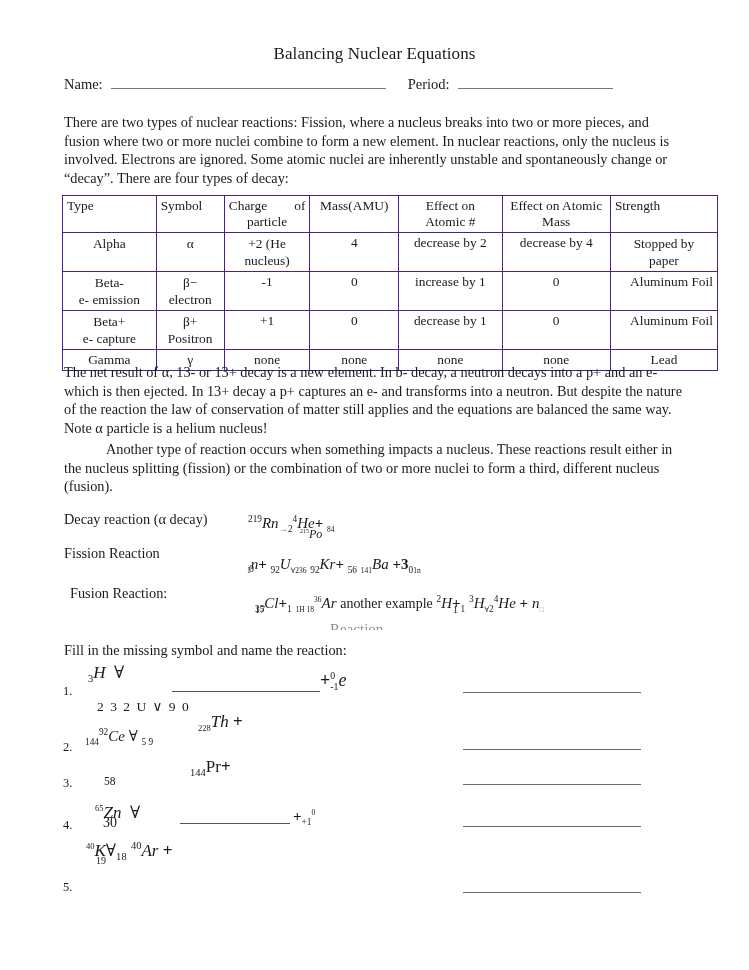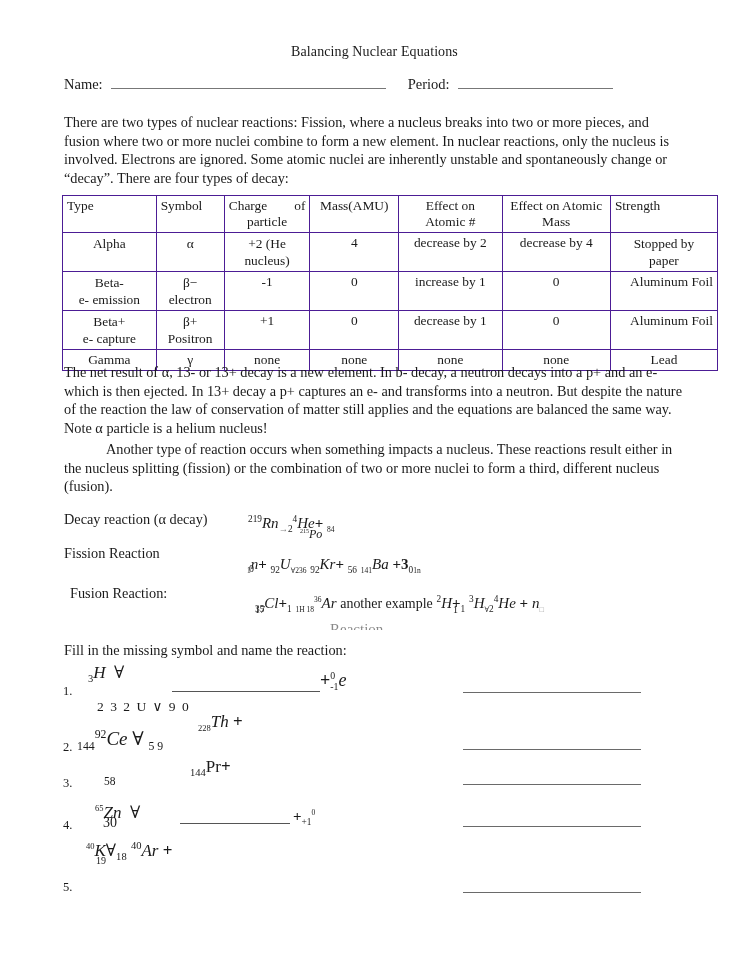--- a/index.html
+++ b/index.html
@@ -22,21 +22,21 @@
     background: #fff;
   }
 
   
   .doc-title {
     position: absolute;
     top: 44px;
     left: 0;
     width: 749px;
     text-align: center;
-    font-size: 14px;
+    font-size: 17px;
     letter-spacing: 0.1px;
   }
 
   
   .nameline {
     position: absolute;
     top: 76px;
     left: 64px;
     width: 620px;
     display: flex;
@@ -201,21 +201,21 @@
   .q1num  { top: 684px; left: 63px; }
   .q1body { top: 662px; left: 88px; }
   .q1blank{ top: 691px; left: 172px; width: 148px; }
   .q1plus { position: absolute; top: 670px; left: 320px; font-size: 18px; }
   .q1ans  { top: 692px; }
 
   
   .q2num  { top: 740px; left: 63px; }
   .q2pre  { position: absolute; top: 698px; left: 97px; font-size: 13.5px; letter-spacing: 1.5px; }
   .q2body { top: 712px; left: 198px; }
-  .q2ce   { position: absolute; top: 727px; left: 77px; font-size: 19px; }
+  .q2ce   { position: absolute; top: 727px; left: 85px; font-size: 15px; }
   .q2ans  { top: 749px; }
 
   
   .q3num  { top: 776px; left: 63px; }
   .q3c58  { position: absolute; top: 775px; left: 104px; font-size: 11.5px; }
   .q3body { top: 757px; left: 190px; }
   .q3ans  { top: 784px; }
 
   
   .q4num  { top: 818px; left: 63px; }

